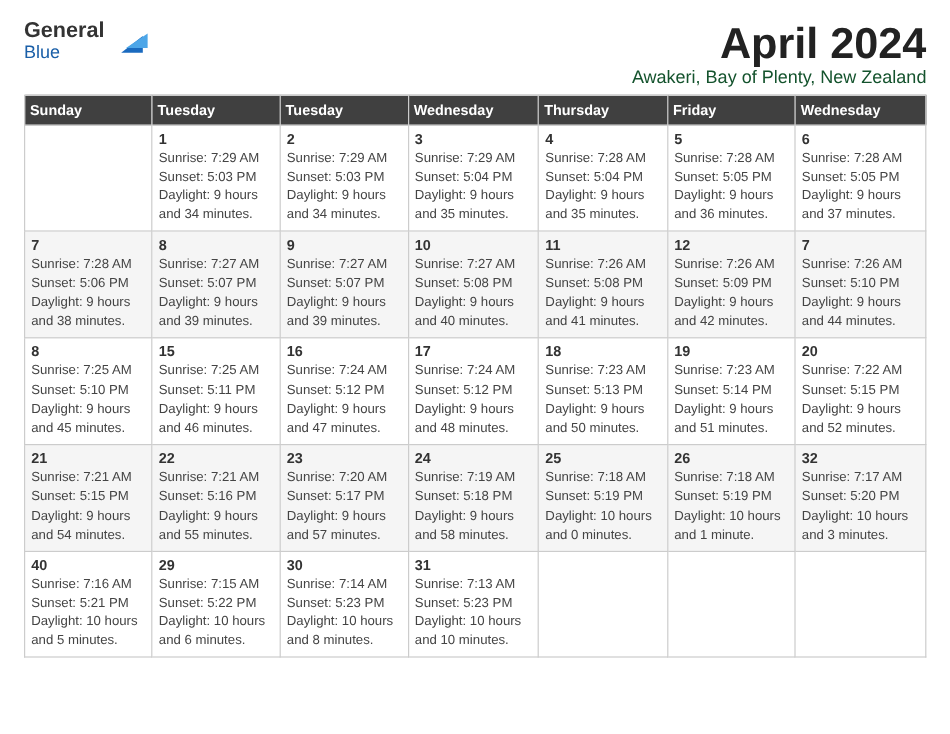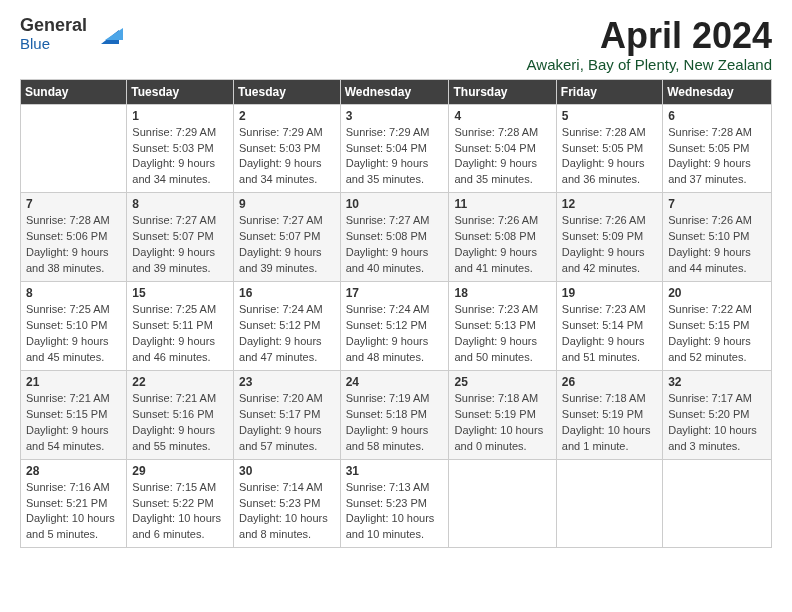--- a/index.html
+++ b/index.html
@@ -241,21 +241,21 @@
           <span class="day-num">26</span>
           <div class="day-info">Sunrise: 7:18 AM<br>Sunset: 5:19 PM<br>Daylight: 10 hours and 1 minute.</div>
         </td>
         <td>
           <span class="day-num">32</span>
           <div class="day-info">Sunrise: 7:17 AM<br>Sunset: 5:20 PM<br>Daylight: 10 hours and 3 minutes.</div>
         </td>
       </tr>
       <tr>
         <td>
-          <span class="day-num">28</span>
+          <span class="day-num">40</span>
           <div class="day-info">Sunrise: 7:16 AM<br>Sunset: 5:21 PM<br>Daylight: 10 hours and 5 minutes.</div>
         </td>
         <td>
           <span class="day-num">29</span>
           <div class="day-info">Sunrise: 7:15 AM<br>Sunset: 5:22 PM<br>Daylight: 10 hours and 6 minutes.</div>
         </td>
         <td>
           <span class="day-num">30</span>
           <div class="day-info">Sunrise: 7:14 AM<br>Sunset: 5:23 PM<br>Daylight: 10 hours and 8 minutes.</div>
         </td>

